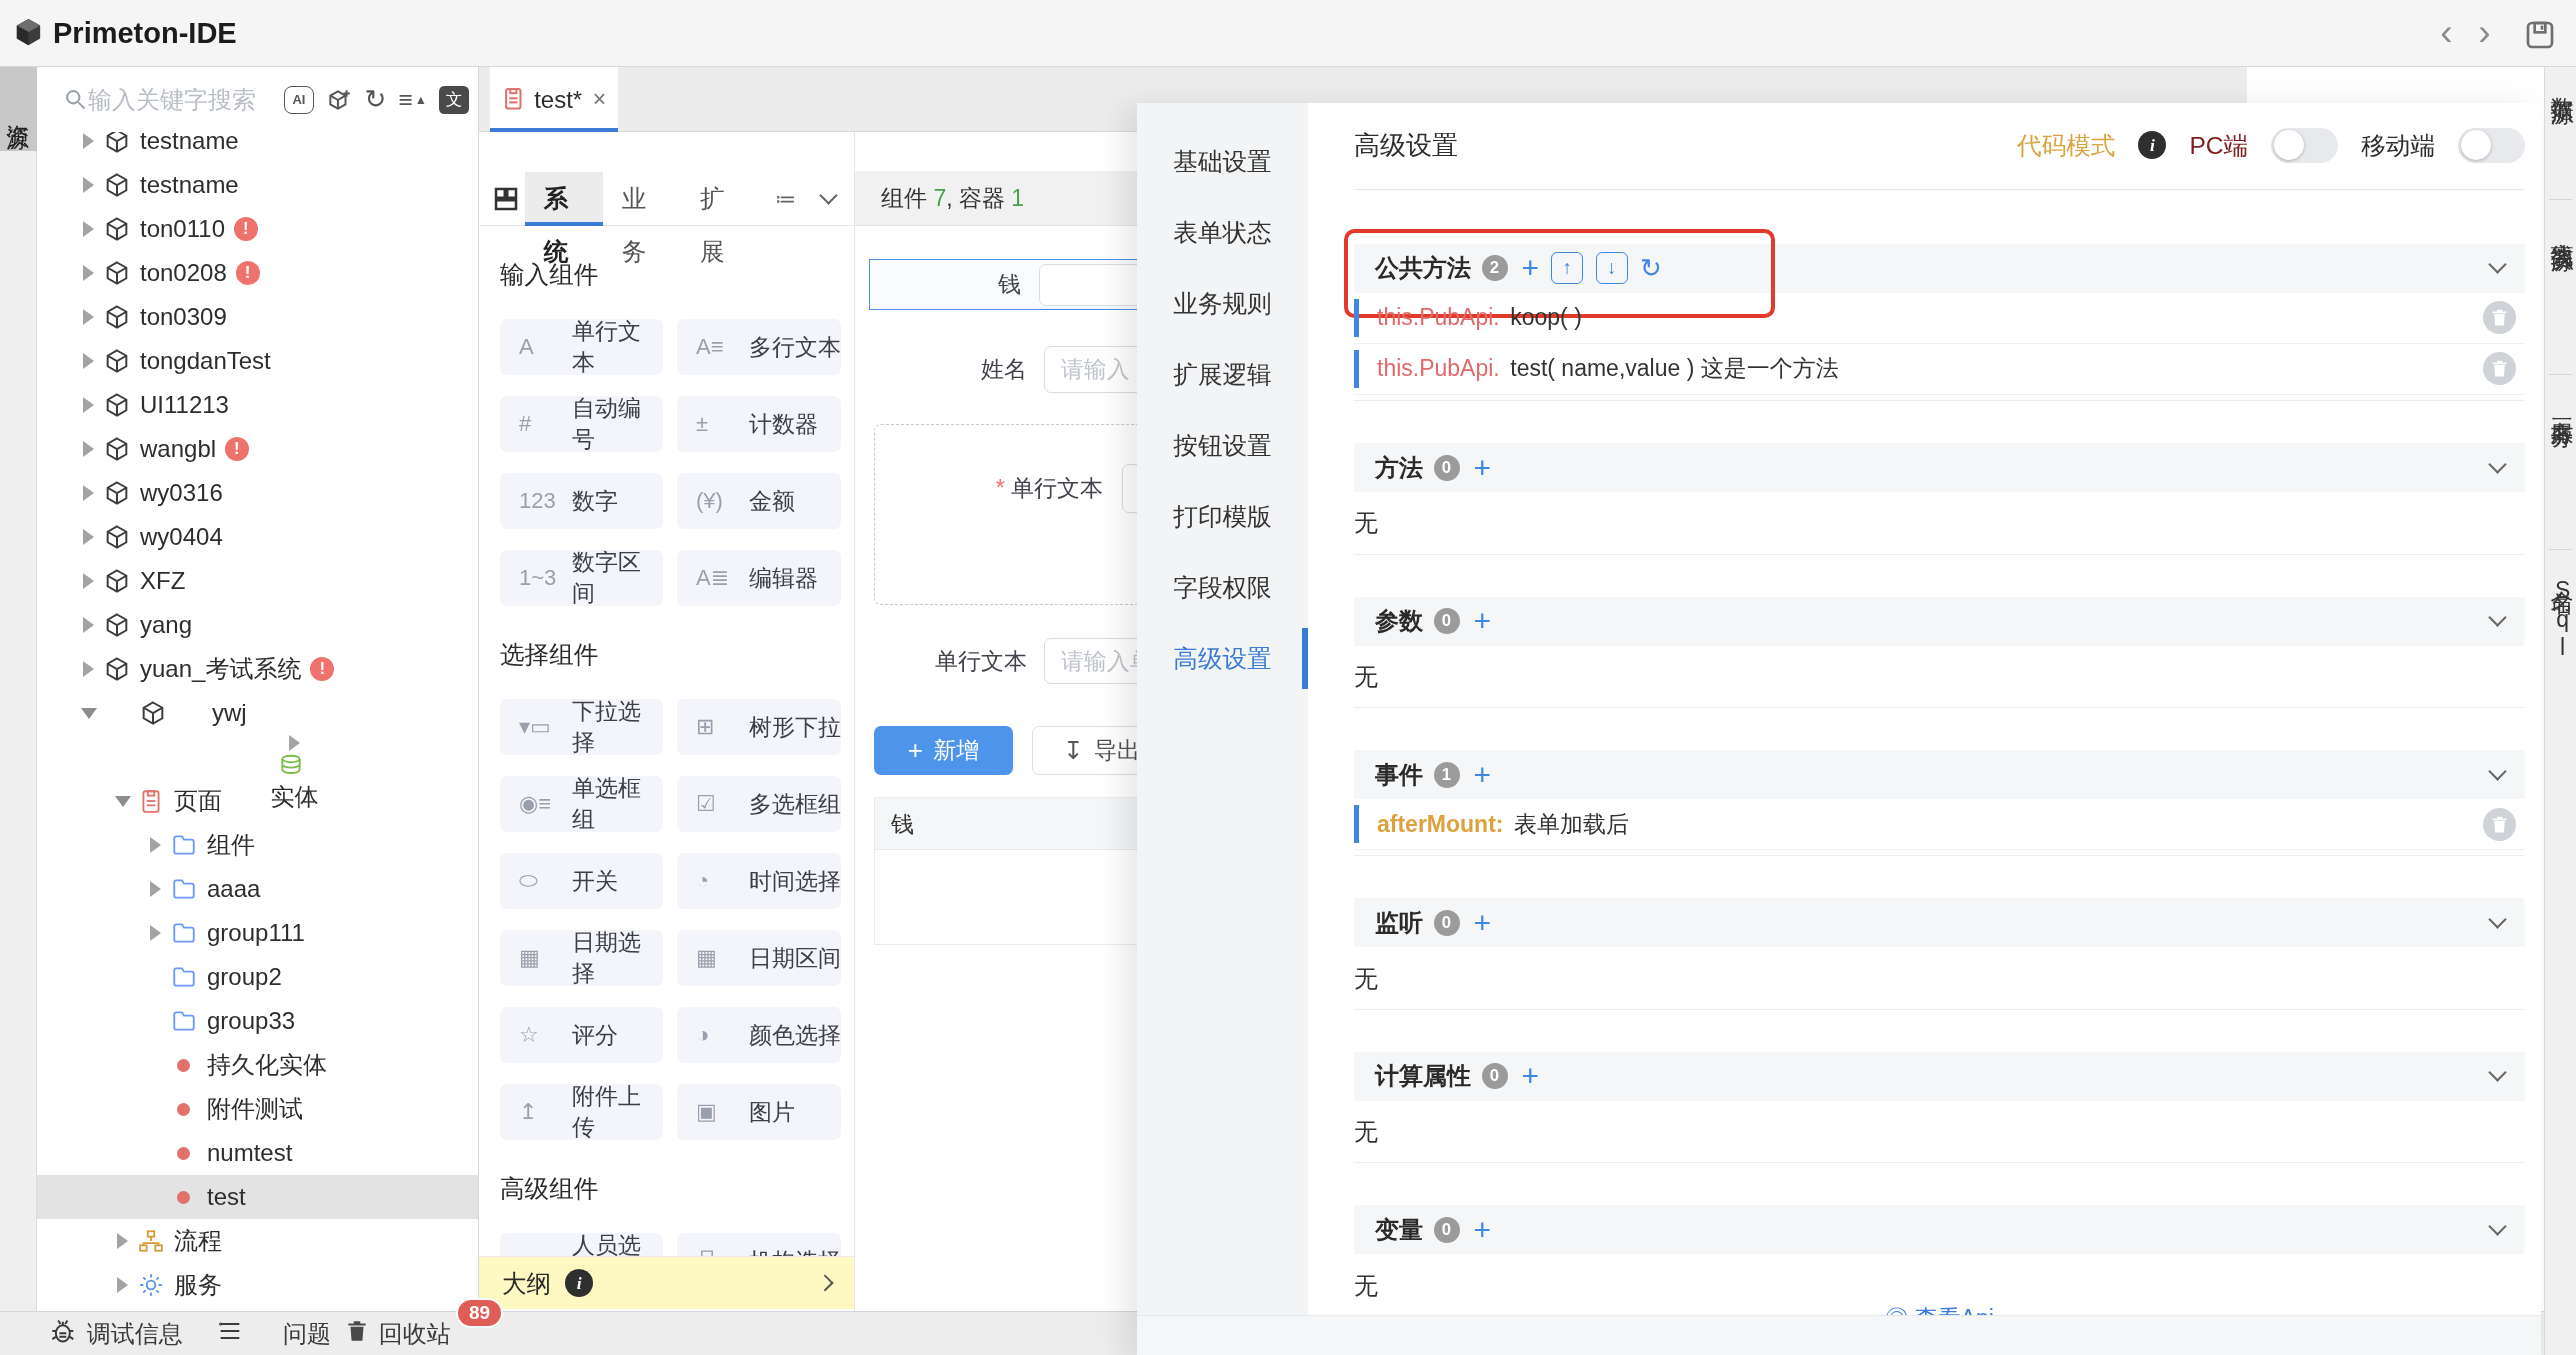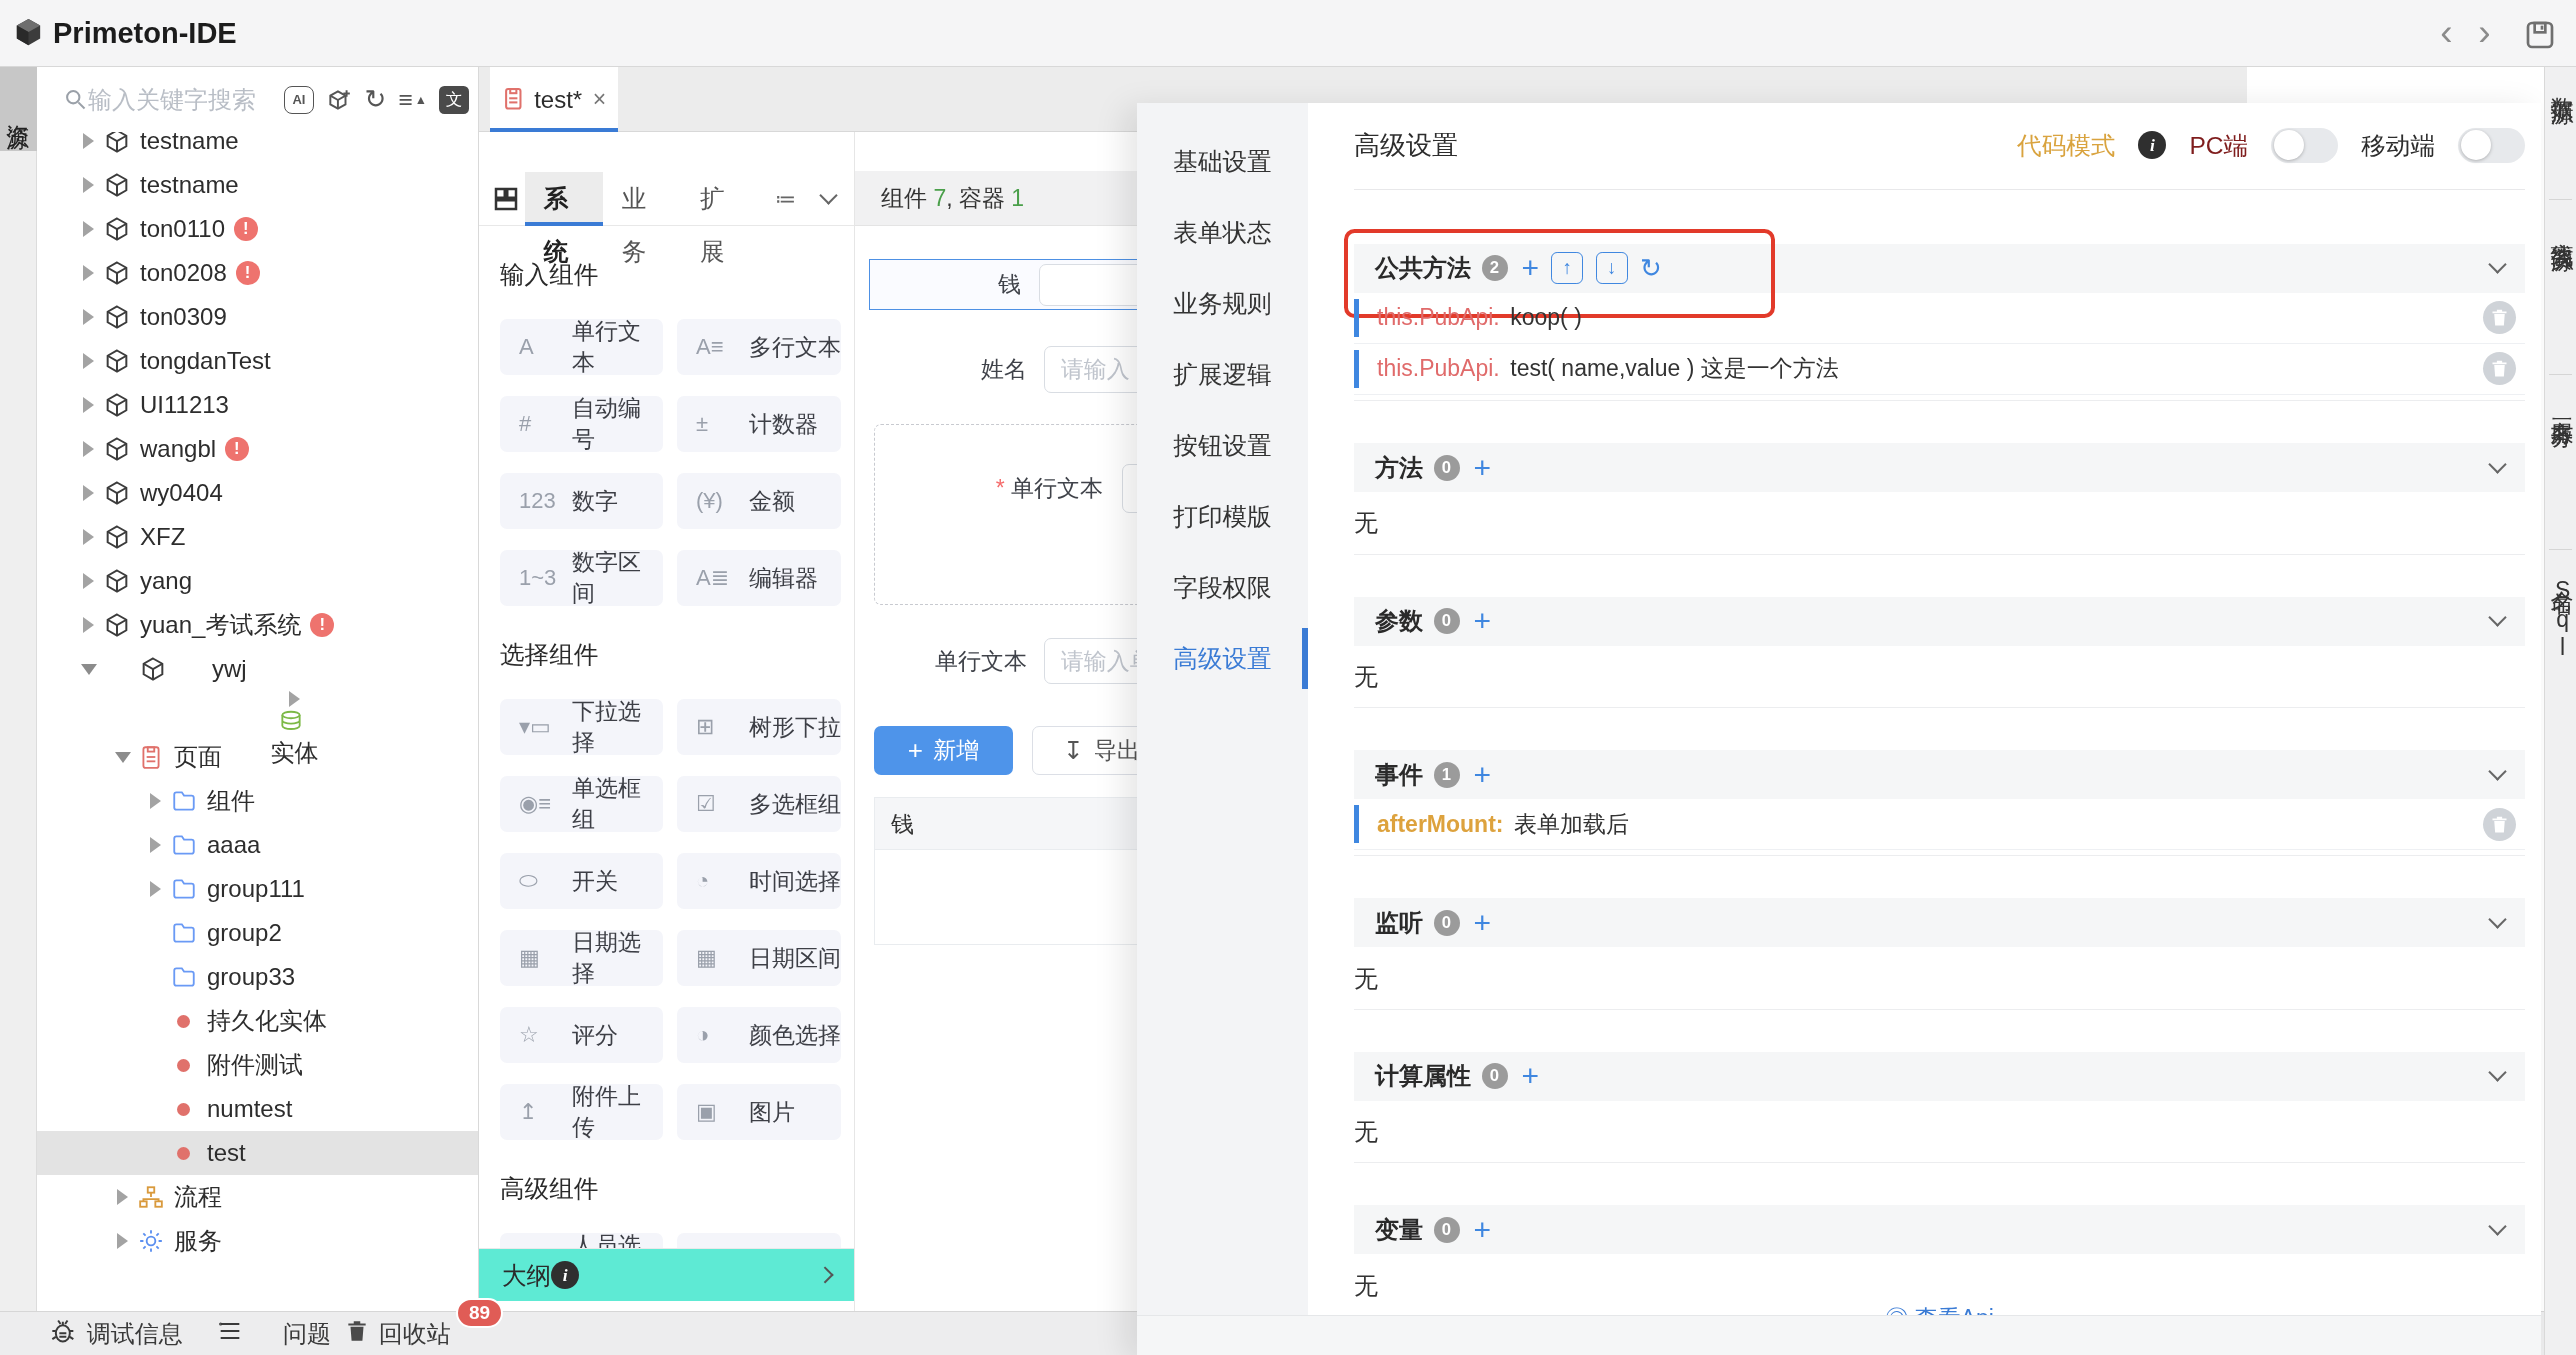--- a/index.html
+++ b/index.html
@@ -52,22 +52,22 @@
   
   #palette{left:479px;top:132px;width:376px;height:1179px;background:#fff;border-right:0.9px solid #e6e6e6;z-index:10;overflow:hidden}
   #paltabs{margin-top:40px;height:54px;border-bottom:0.9px solid #e8e8e8;display:flex;align-items:stretch;padding-left:7px}
   .ptab{padding:0 19px;line-height:53px;font-size:24.6px;color:#555;position:relative}
   .ptab.active{background:#ececec;color:#222;font-weight:700}
   .ptab.active::after{content:'';position:absolute;left:0;bottom:-0.9px;width:100%;height:4.4px;background:#3a7bd5}
   .pal-sec{font-size:24.6px;color:#2b2b2b;margin:32px 0 0 21px;font-weight:400}
   .chipgrid{display:grid;grid-template-columns:163px 164px;column-gap:14px;row-gap:21px;margin:28px 0 0 21px}
   .chip{height:56px;background:#f4f5fa;border-radius:7px;display:flex;align-items:center;padding-left:19px;gap:14px;font-size:23px;color:#3d3f46}
   .cicon{min-width:39px;color:#9aa0ab;font-size:22px;display:flex;align-items:center;justify-content:flex-start;white-space:nowrap}
-  #paloutline{position:absolute;left:0;bottom:10px;width:100%;height:53px;background:#5eead4;border-top:0.9px solid #e9e9e9;
-              display:flex;align-items:center;padding:0 23px;font-size:24.6px;color:#2b2b2b;z-index:4}
+  #paloutline{position:absolute;left:0;bottom:2px;width:100%;height:53px;background:#fef9c3;border-top:0.9px solid #e9e9e9;
+              display:flex;align-items:center;padding:0 23px;gap:14px;font-size:24.6px;color:#2b2b2b;z-index:4}
   .info-dot{width:28px;height:28px;border-radius:50%;background:#2f2f2f;color:#fff;font-size:17.5px;font-style:italic;
             font-family:"Liberation Serif",serif;display:flex;align-items:center;justify-content:center;font-weight:700}
   .chev-r{margin-left:auto;width:12.3px;height:12.3px;border-right:2.6px solid #555;border-top:2.6px solid #555;transform:rotate(45deg)}
 
   
   #canvas{left:855px;top:132px;width:807px;height:1182px;background:#fff;z-index:5}
   #cheader{position:absolute;left:0;top:39px;width:807px;height:55px;background:#f1f1f2;border-bottom:0.9px solid #e4e4e4;
            line-height:55px;padding-left:26px;font-size:23px;color:#333}
   #cheader .grn{color:#4a9f4a}
   .frow{position:absolute;display:flex;align-items:center}
@@ -266,20 +266,30 @@
           <span class="tbadge">!</span>
         </div>
         <div class="trow" style="padding-left: 40px;">
           <span class="caret r"></span>
           <span class="ticon">
             <svg viewBox="0 0 24 24" width="28" height="28" stroke-width="1.7" fill="none" stroke="#3c3c3c">
               <path d="M12 3l8 4.5v9L12 21l-8-4.5v-9z"></path>
               <path d="M4 7.5l8 4.5 8-4.5M12 12v9"></path>
             </svg>
           </span>
+          <span>wy0316</span>
+        </div>
+        <div class="trow" style="padding-left: 40px;">
+          <span class="caret r"></span>
+          <span class="ticon">
+            <svg viewBox="0 0 24 24" width="28" height="28" stroke-width="1.7" fill="none" stroke="#3c3c3c">
+              <path d="M12 3l8 4.5v9L12 21l-8-4.5v-9z"></path>
+              <path d="M4 7.5l8 4.5 8-4.5M12 12v9"></path>
+            </svg>
+          </span>
           <span>wy0404</span>
         </div>
         <div class="trow" style="padding-left: 40px;">
           <span class="caret r"></span>
           <span class="ticon">
             <svg viewBox="0 0 24 24" width="28" height="28" stroke-width="1.7" fill="none" stroke="#3c3c3c">
               <path d="M12 3l8 4.5v9L12 21l-8-4.5v-9z"></path>
               <path d="M4 7.5l8 4.5 8-4.5M12 12v9"></path>
             </svg>
           </span>

